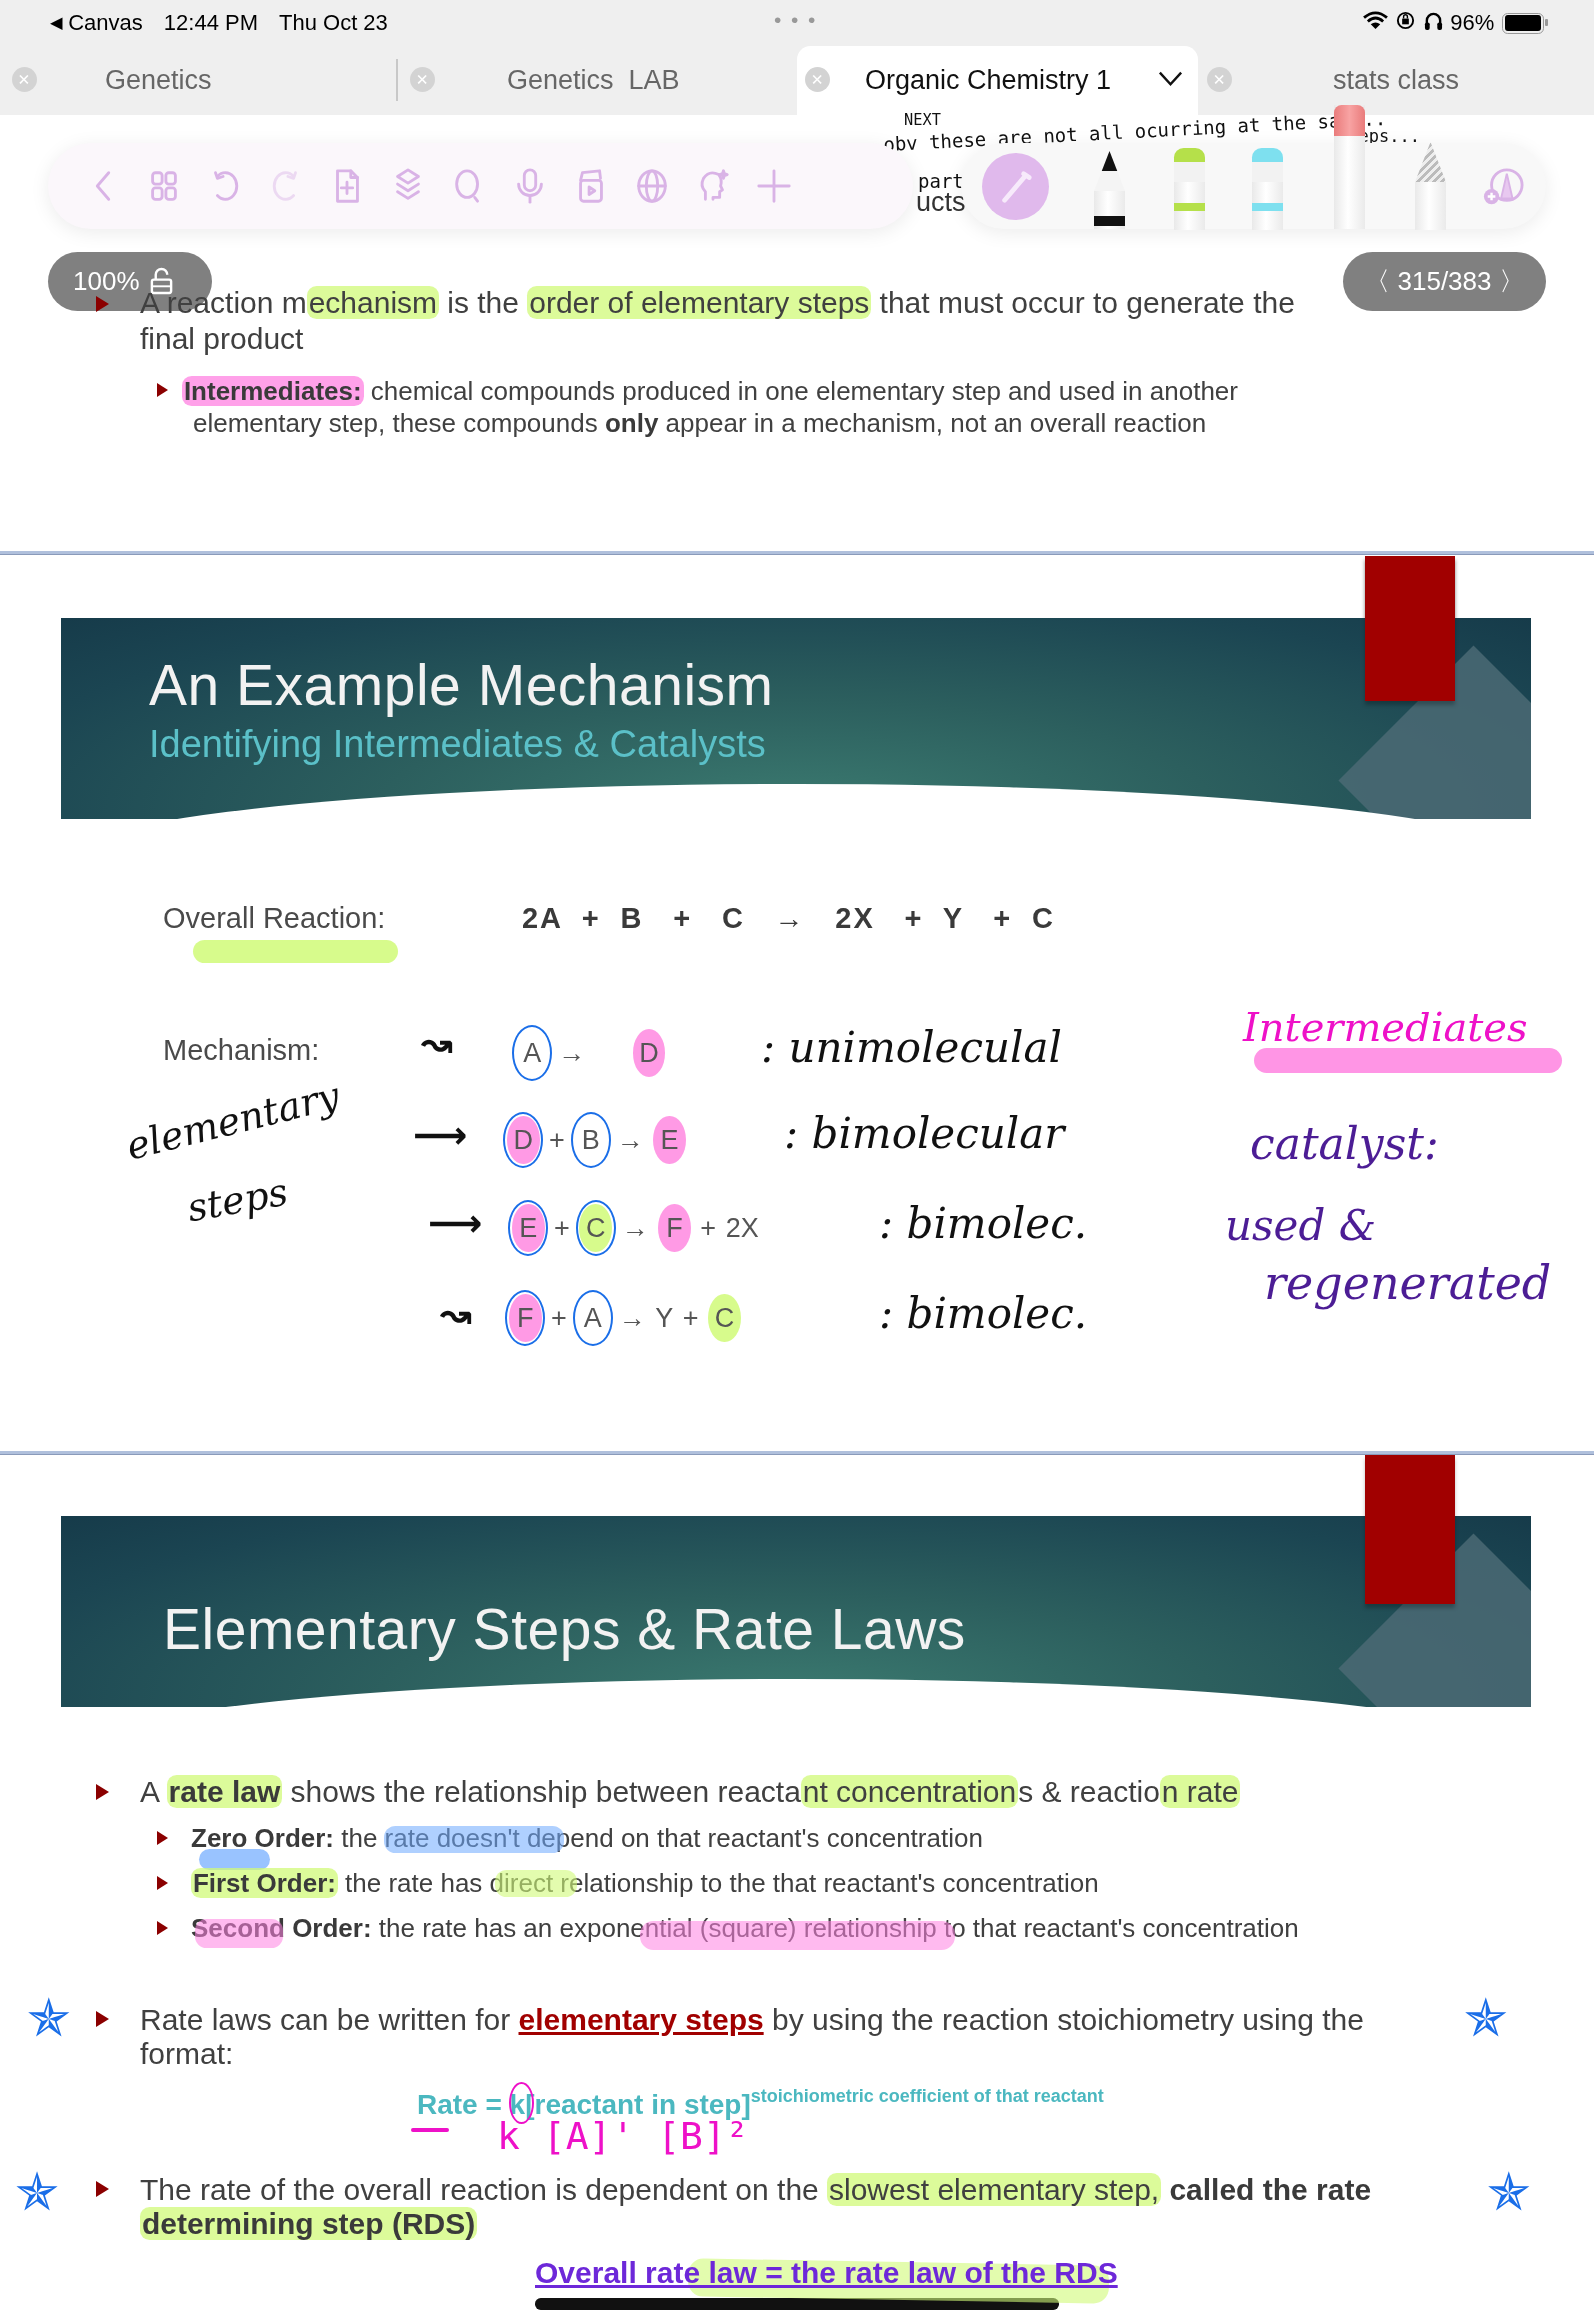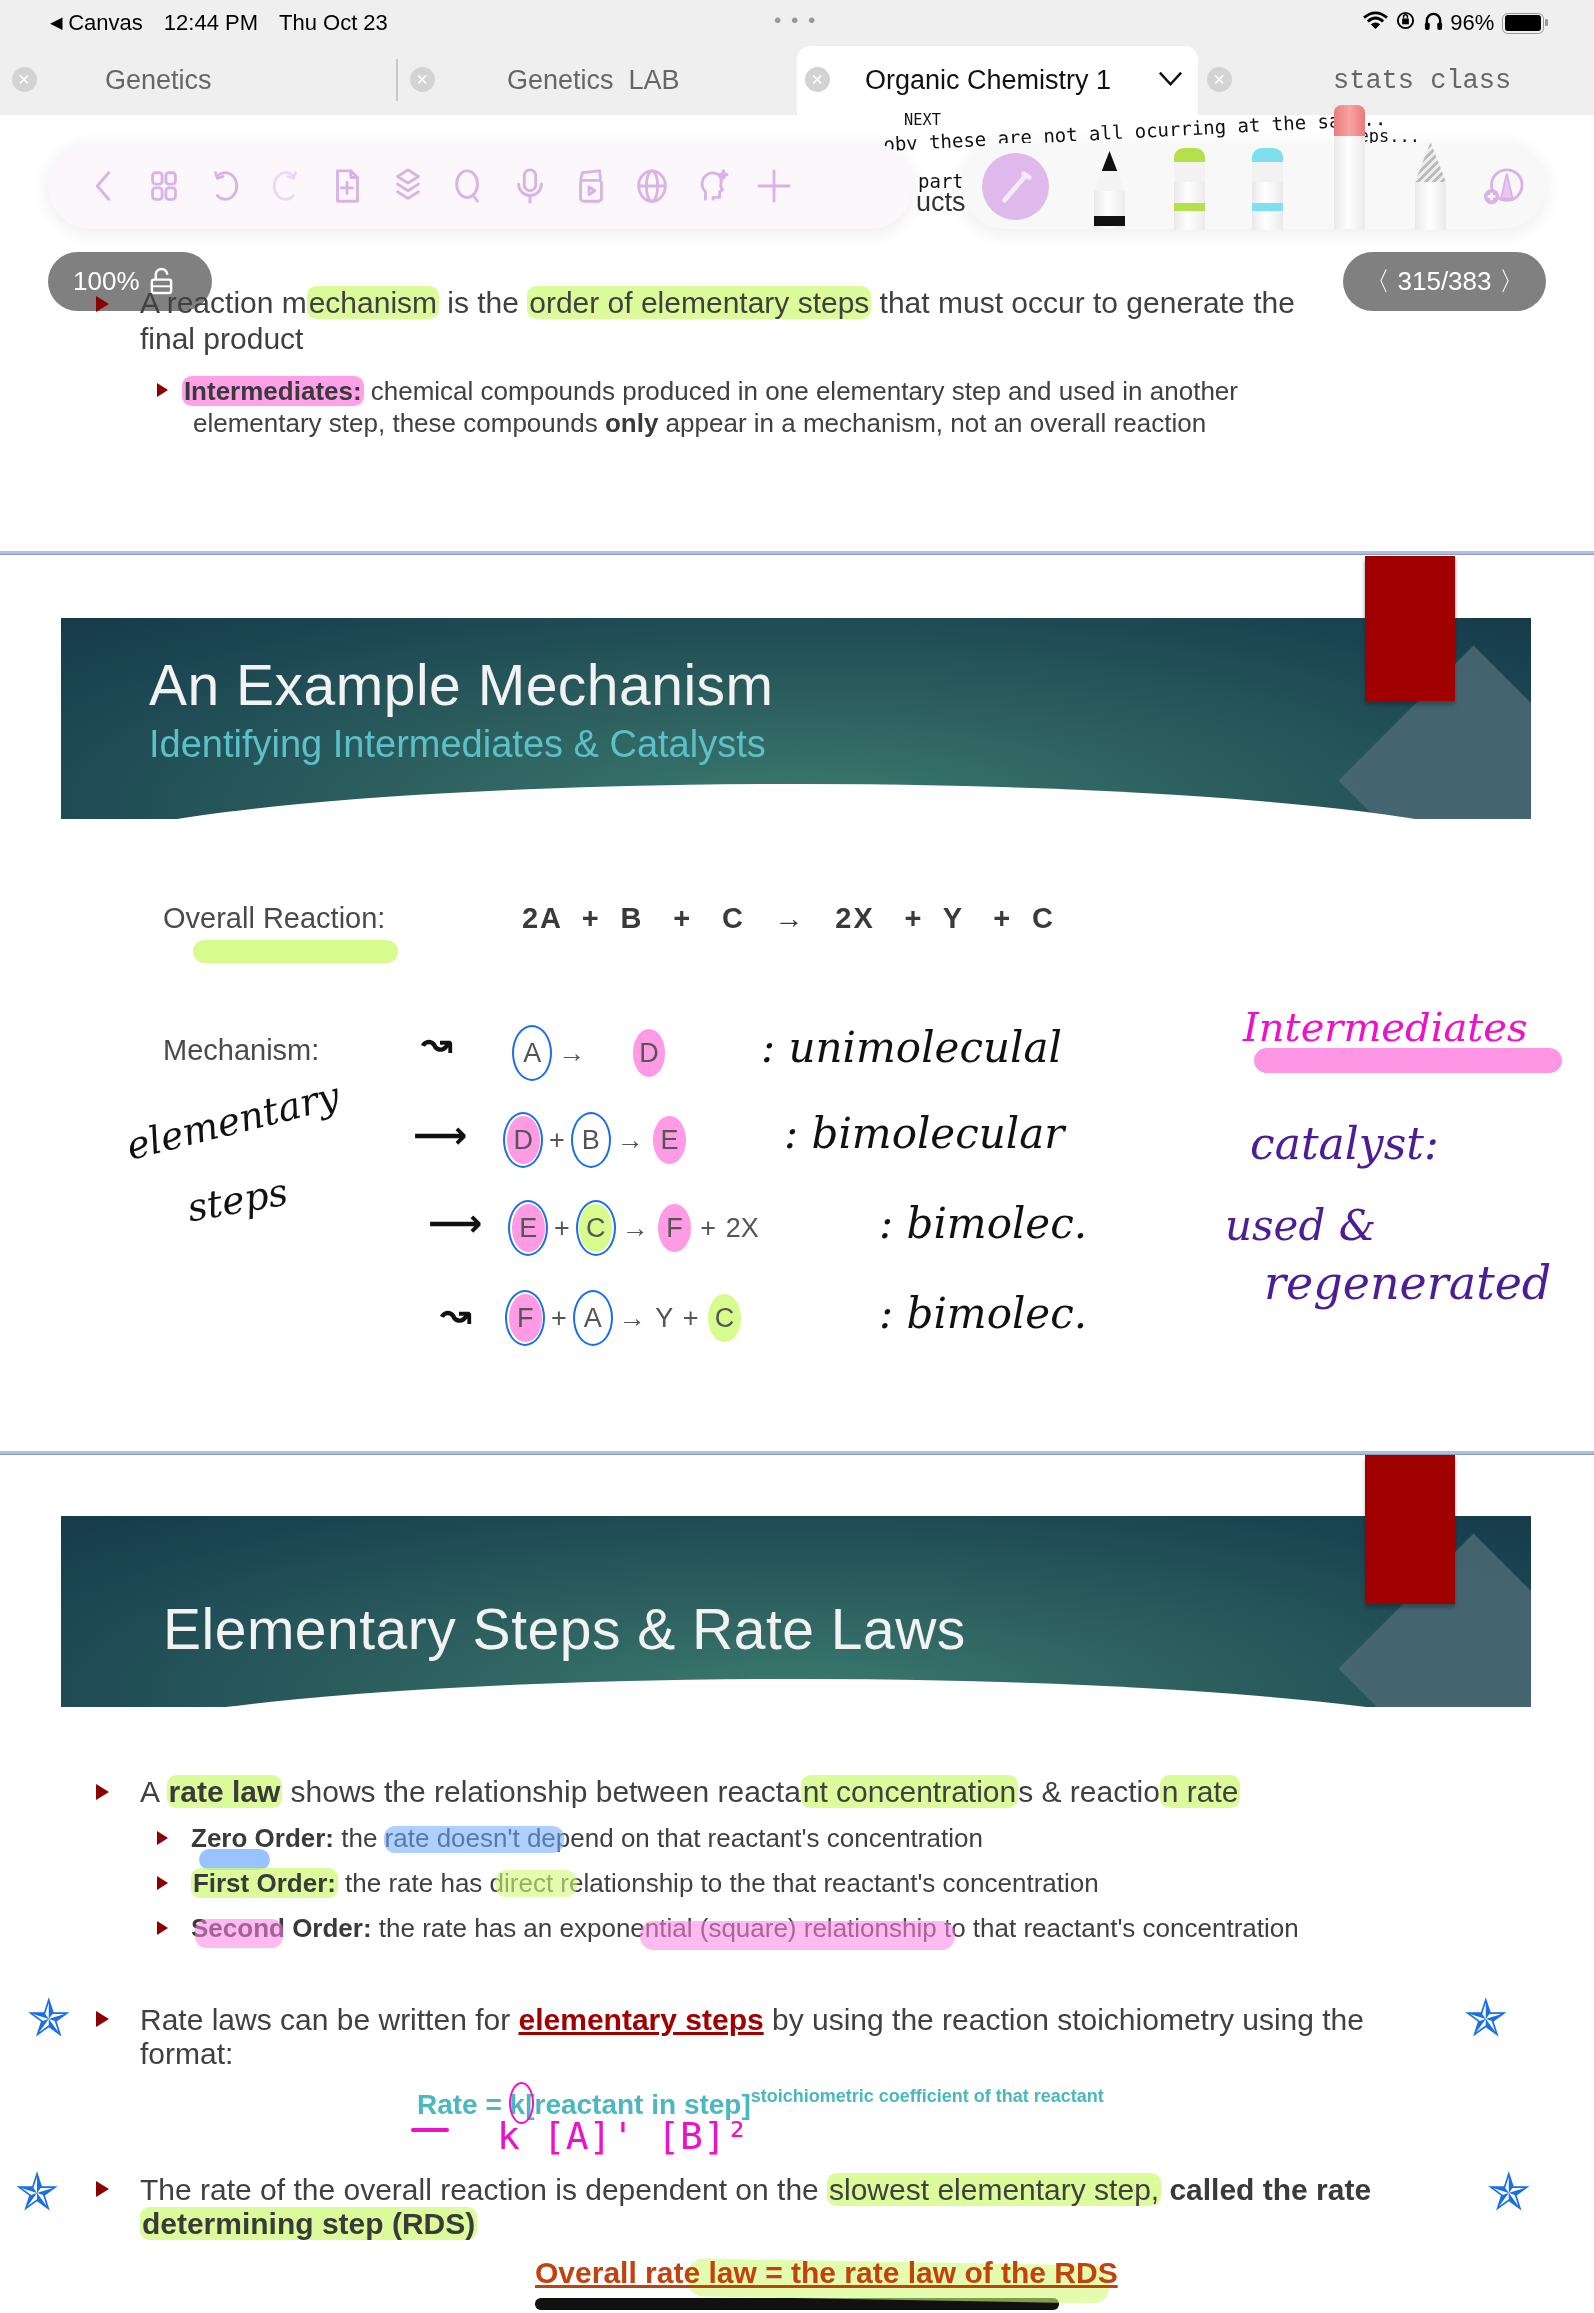--- a/index.html
+++ b/index.html
@@ -74,21 +74,21 @@
   .hand.pink { color: #ee11c8; }
   .hand-arrow { position: absolute; font-size: 38px; color: #111; font-weight: bold; }
   .marker-g { position: absolute; background: rgba(208,250,120,0.85); border-radius: 13.4px; }
   .marker-p { position: absolute; background: rgba(255,130,225,0.85); border-radius: 13.4px; }
 
   
   .red-link { color: #a10000; font-weight: bold; text-decoration: underline; text-align: center; }
   .formula { position: absolute; font-size: 28px; color: #4bb8c0; font-weight: bold; white-space: nowrap; }
   .formula sup { font-size: 18px; vertical-align: 11.5px; }
   .star { position: absolute; font-size: 52px; color: #1a6ee8; }
-  .rds { position: absolute; font-size: 30px; color: #c2410c; font-weight: bold; text-decoration: underline; white-space: nowrap; }
+  .rds { position: absolute; font-size: 30px; color: #6d28d9; font-weight: bold; text-decoration: underline; white-space: nowrap; }
 </style>
 </head>
 <body>
 
 <div class="statusbar">
   <div class="left">
     <span class="back">◀</span>
     <span>Canvas</span>
     <span>12:44 PM</span>
     <span>Thu Oct 23</span>
@@ -137,21 +137,21 @@
     <span class="close" style="left:7.6px;">✕</span>
     <span style="margin-left:68px;">Organic Chemistry 1</span>
     <span style="position:absolute;left:359px;top:17px;">
       <svg width="29" height="29" viewBox="0 0 30 30">
           <path d="M4 10 L15 22 L26 10" stroke="#111" stroke-width="2.5" fill="none"></path>
         </svg>
     </span>
   </div>
   <div class="tab" style="left:1199px;width:396px;">
     <span class="close" style="left:7.6px;">✕</span>
-    <span style="margin-left:134px;font-family:Liberation Mono, monospace;">stats class</span>
+    <span style="margin-left:134px;">stats class</span>
   </div>
 </div>
 
 <div class="hw" style="left:904px;top:111px;font-size:15.3px;">NEXT</div>
 <div class="hw" style="left:883px;top:120px;font-size:19px;transform:rotate(-3deg);white-space:nowrap;">obv these are not all ocurring at the sam...</div>
 <div class="hw" style="left:1338px;top:126px;font-size:17px;white-space:nowrap;">steps...</div>
 
 <div class="toolbar">
   <div class="tool-icon">
       <svg viewBox="0 0 40 40">

